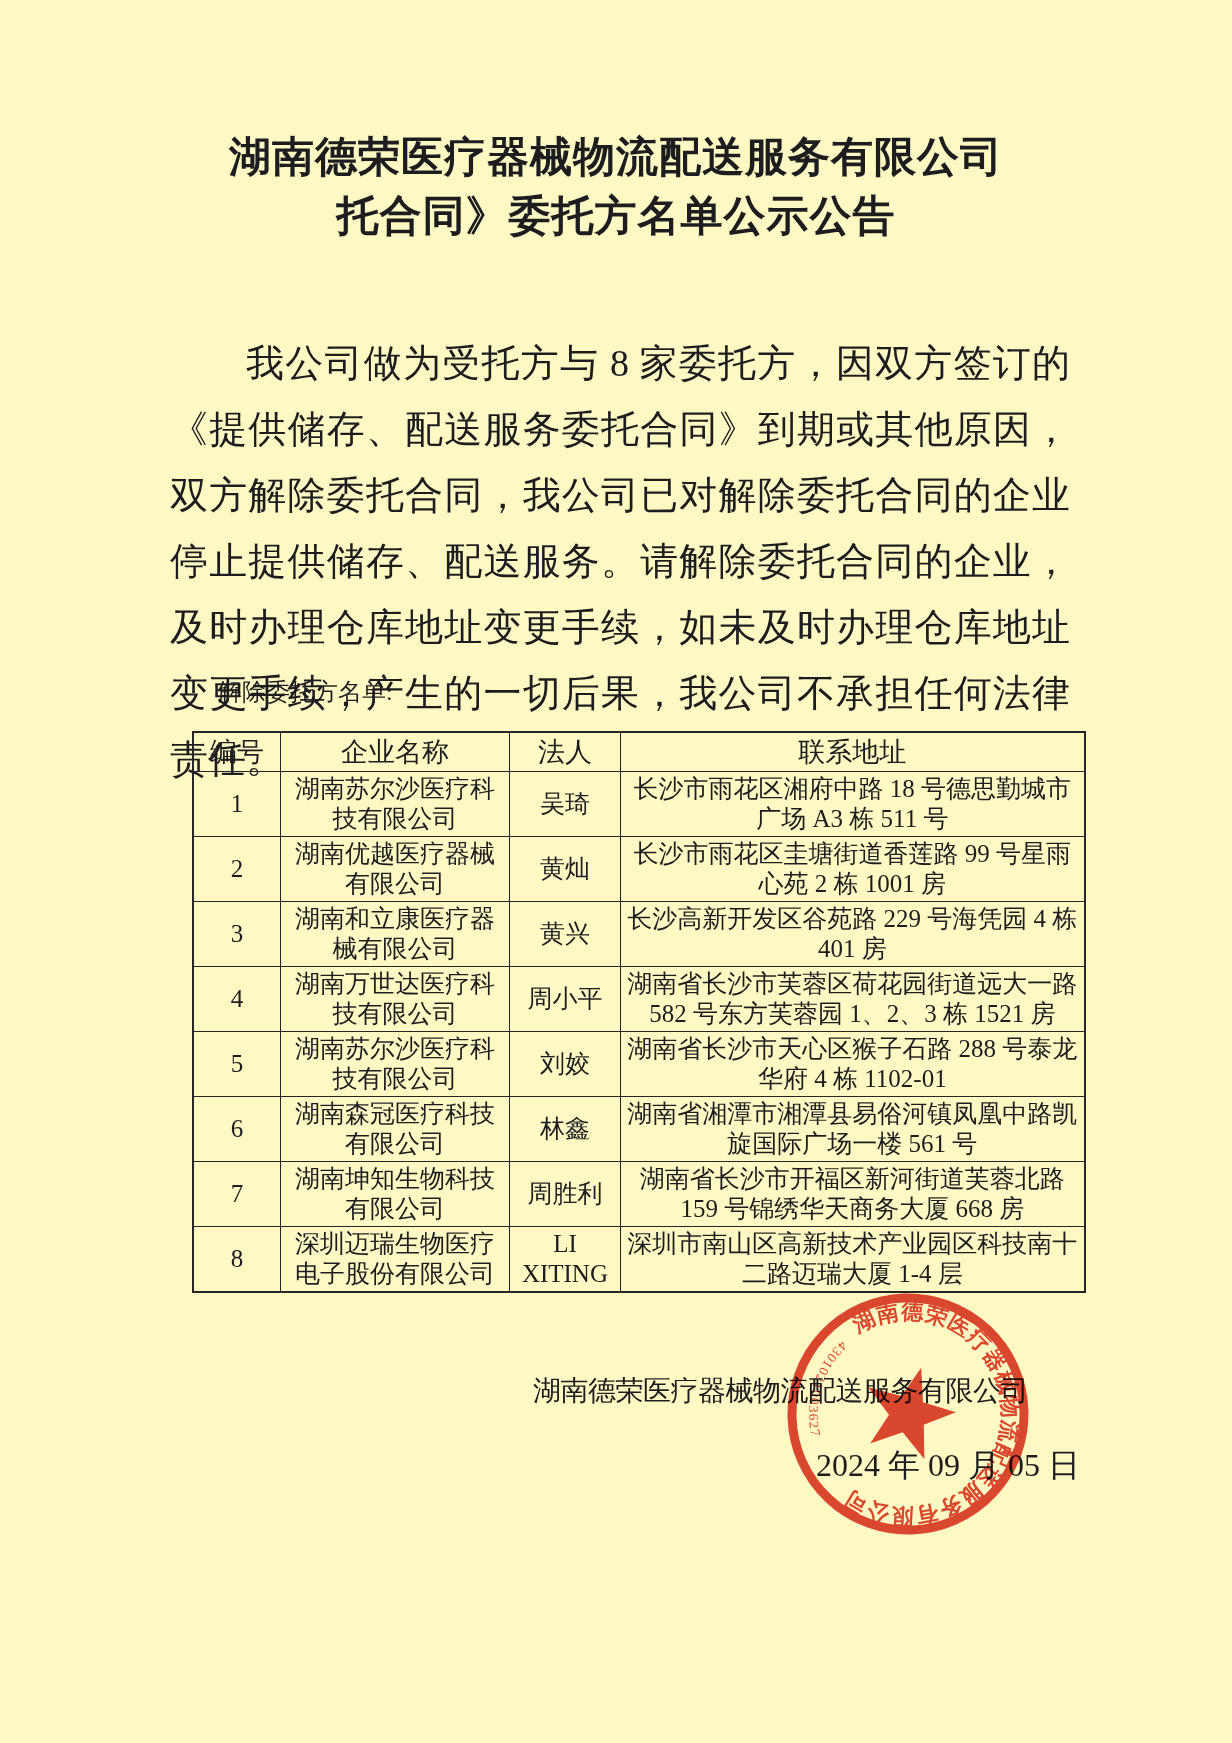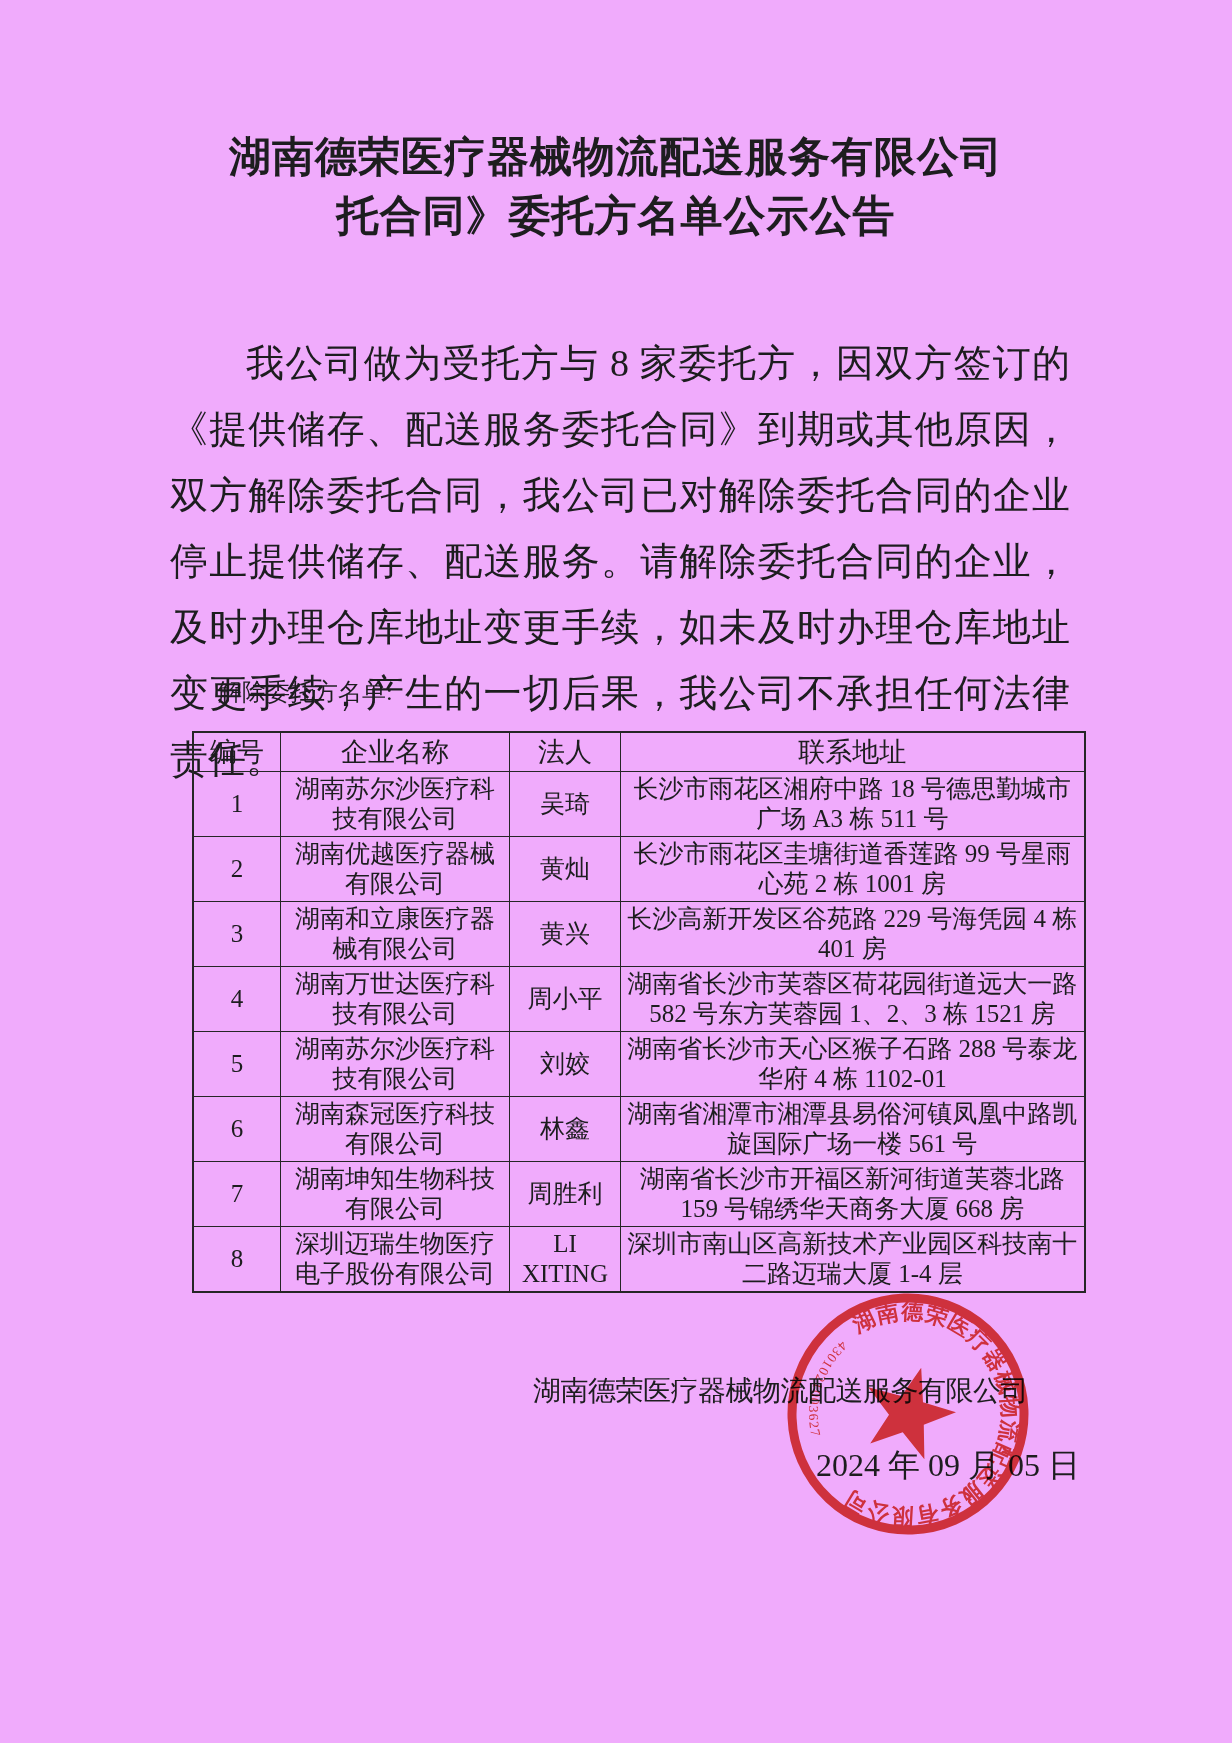--- a/index.html
+++ b/index.html
@@ -5,21 +5,21 @@
   html,body{margin:0;padding:0;}
   body{
     background:#e8e8e8;
     font-family:"Liberation Serif","DejaVu Serif",serif;
     color:#1d1d1f;
   }
   .page{
     position:relative;
     width:1232px;height:1743px;
     margin:0 auto;
-    background:#f0abfc;
+    background:#fef9c3;
     overflow:hidden;
   }
   
   .doc-title{
     position:absolute;top:128px;left:96px;width:1040px;
     text-align:center;
     font-weight:700;
     font-size:42px;
     line-height:59px;
     letter-spacing:1px;

